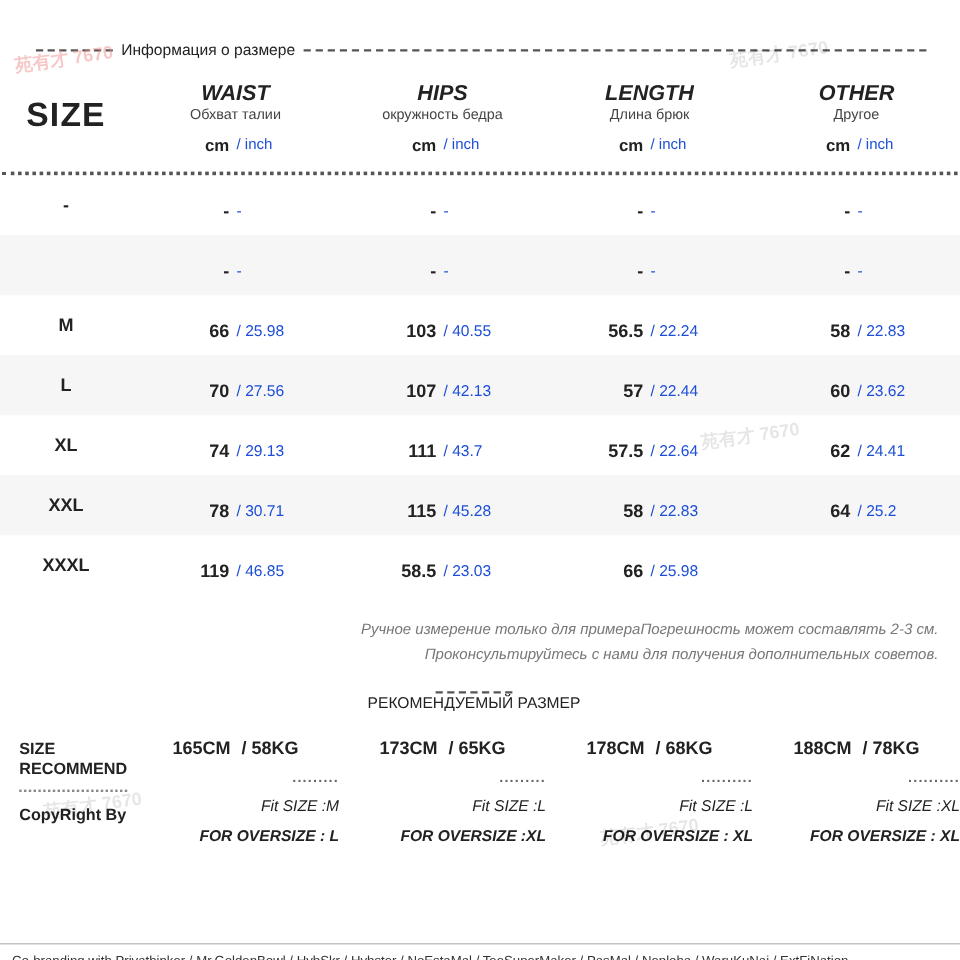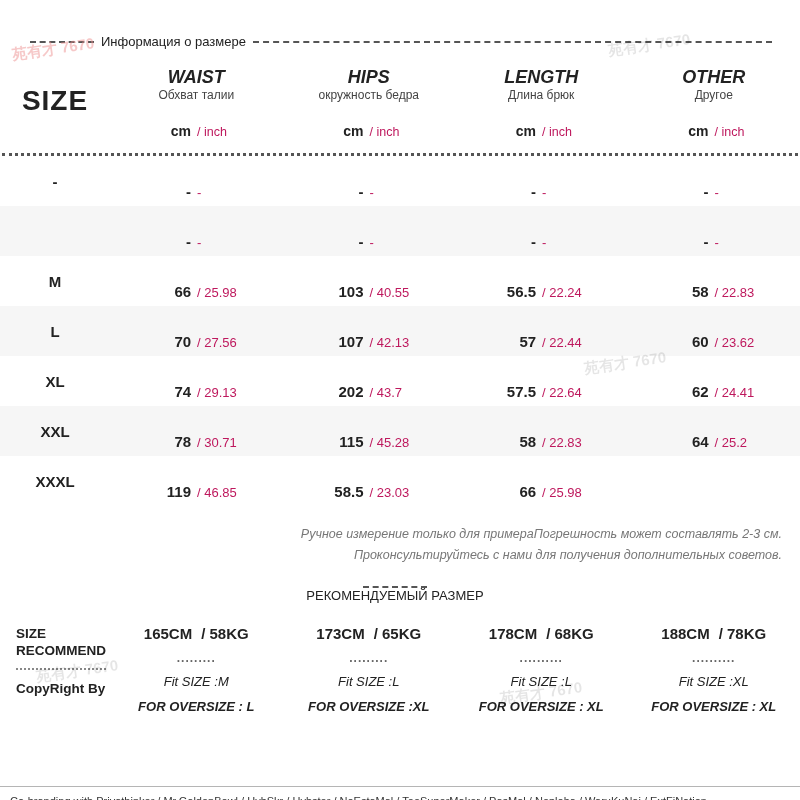--- a/index.html
+++ b/index.html
@@ -27,44 +27,44 @@
   .dash-rec { margin:20px 28px 0 18px;flex-direction:column; }
 
   
   .grid5 { display:grid; grid-template-columns:110px repeat(4, 1fr); }
   .header-grid { padding:14px 0 12px 0; }
   .size-heading { display:flex; align-items:center; justify-content:center;
                   font-size:28px; font-weight:bold; letter-spacing:1px; }
   .col-head { text-align:center; }
   .col-name { font-size:18px; font-weight:bold; font-style:italic; margin-top:4px; }
   .col-ru { font-size:12px; color:#444; }
-  .pairline { display:flex; align-items:flex-end; margin-top:21px; }
+  .pairline { display:flex; align-items:flex-start; margin-top:11px; }
   .cm-part { width:47%; text-align:right; font-weight:bold; color:#222; font-size:14px; }
-  .in-part { width:53%; text-align:left; color:#be185d; font-size:12.5px; padding-left:6px; }
+  .in-part { width:53%; text-align:left; color:#1d4ed8; font-size:12.5px; padding-left:6px; }
 
   .dotted-sep { border-top:3px dotted #555; margin:2px 2px 0 2px; }
 
   
   .trow { height:50px; align-items:center; }
   .trow.alt { background:#f6f6f6; }
   .size-cell { text-align:center; font-weight:bold; font-size:15px; }
   .trow .cm-part { font-size:15px; }
   .trow .in-part { font-size:13px; }
 
   
   .notes { text-align:right; padding:18px 18px 0 0; font-style:italic;
            color:#777; font-size:12.5px; line-height:21px; }
 
   
   .rec-grid { padding-top:20px; }
   .rec-left { padding-left:16px; }
   .rec-lbl { font-weight:bold; font-size:13.5px; line-height:17px; }
   .rec-dotline { border-bottom:2px dotted #888; width:90px; margin:9px 0 11px 0; }
   .rec-copy { font-weight:bold; font-size:13.5px; }
-  .rec-col { text-align:center; }
+  .rec-col { text-align:right; }
   .rec-hw { font-size:15px; font-weight:bold; display:flex; justify-content:center; gap:9px; }
   .rec-dots { color:#666; font-weight:bold; margin-top:9px; letter-spacing:1px; font-size:12px; }
   .rec-fit { font-style:italic; font-weight:normal; font-size:13px; margin-top:9px; }
   .rec-over { font-style:italic; font-weight:bold; font-size:13px; margin-top:10px; }
 
   
   .footer { position:absolute; left:0; right:0; top:752px; }
   .footer-line { border-top:1px solid #b5b5b5; }
   .footer-text { font-size:11px; color:#333; padding:8px 0 10px 10px; white-space:nowrap; }
 </style>
@@ -207,21 +207,21 @@
       </div>
   </div>
 
   <div class="grid5 trow">
     <div class="size-cell">XL</div>
     <div class="pairline">
         <span class="cm-part">74</span>
         <span class="in-part">/ 29.13</span>
       </div>
     <div class="pairline">
-        <span class="cm-part">202</span>
+        <span class="cm-part">111</span>
         <span class="in-part">/ 43.7</span>
       </div>
     <div class="pairline">
         <span class="cm-part">57.5</span>
         <span class="in-part">/ 22.64</span>
       </div>
     <div class="pairline">
         <span class="cm-part">62</span>
         <span class="in-part">/ 24.41</span>
       </div>

